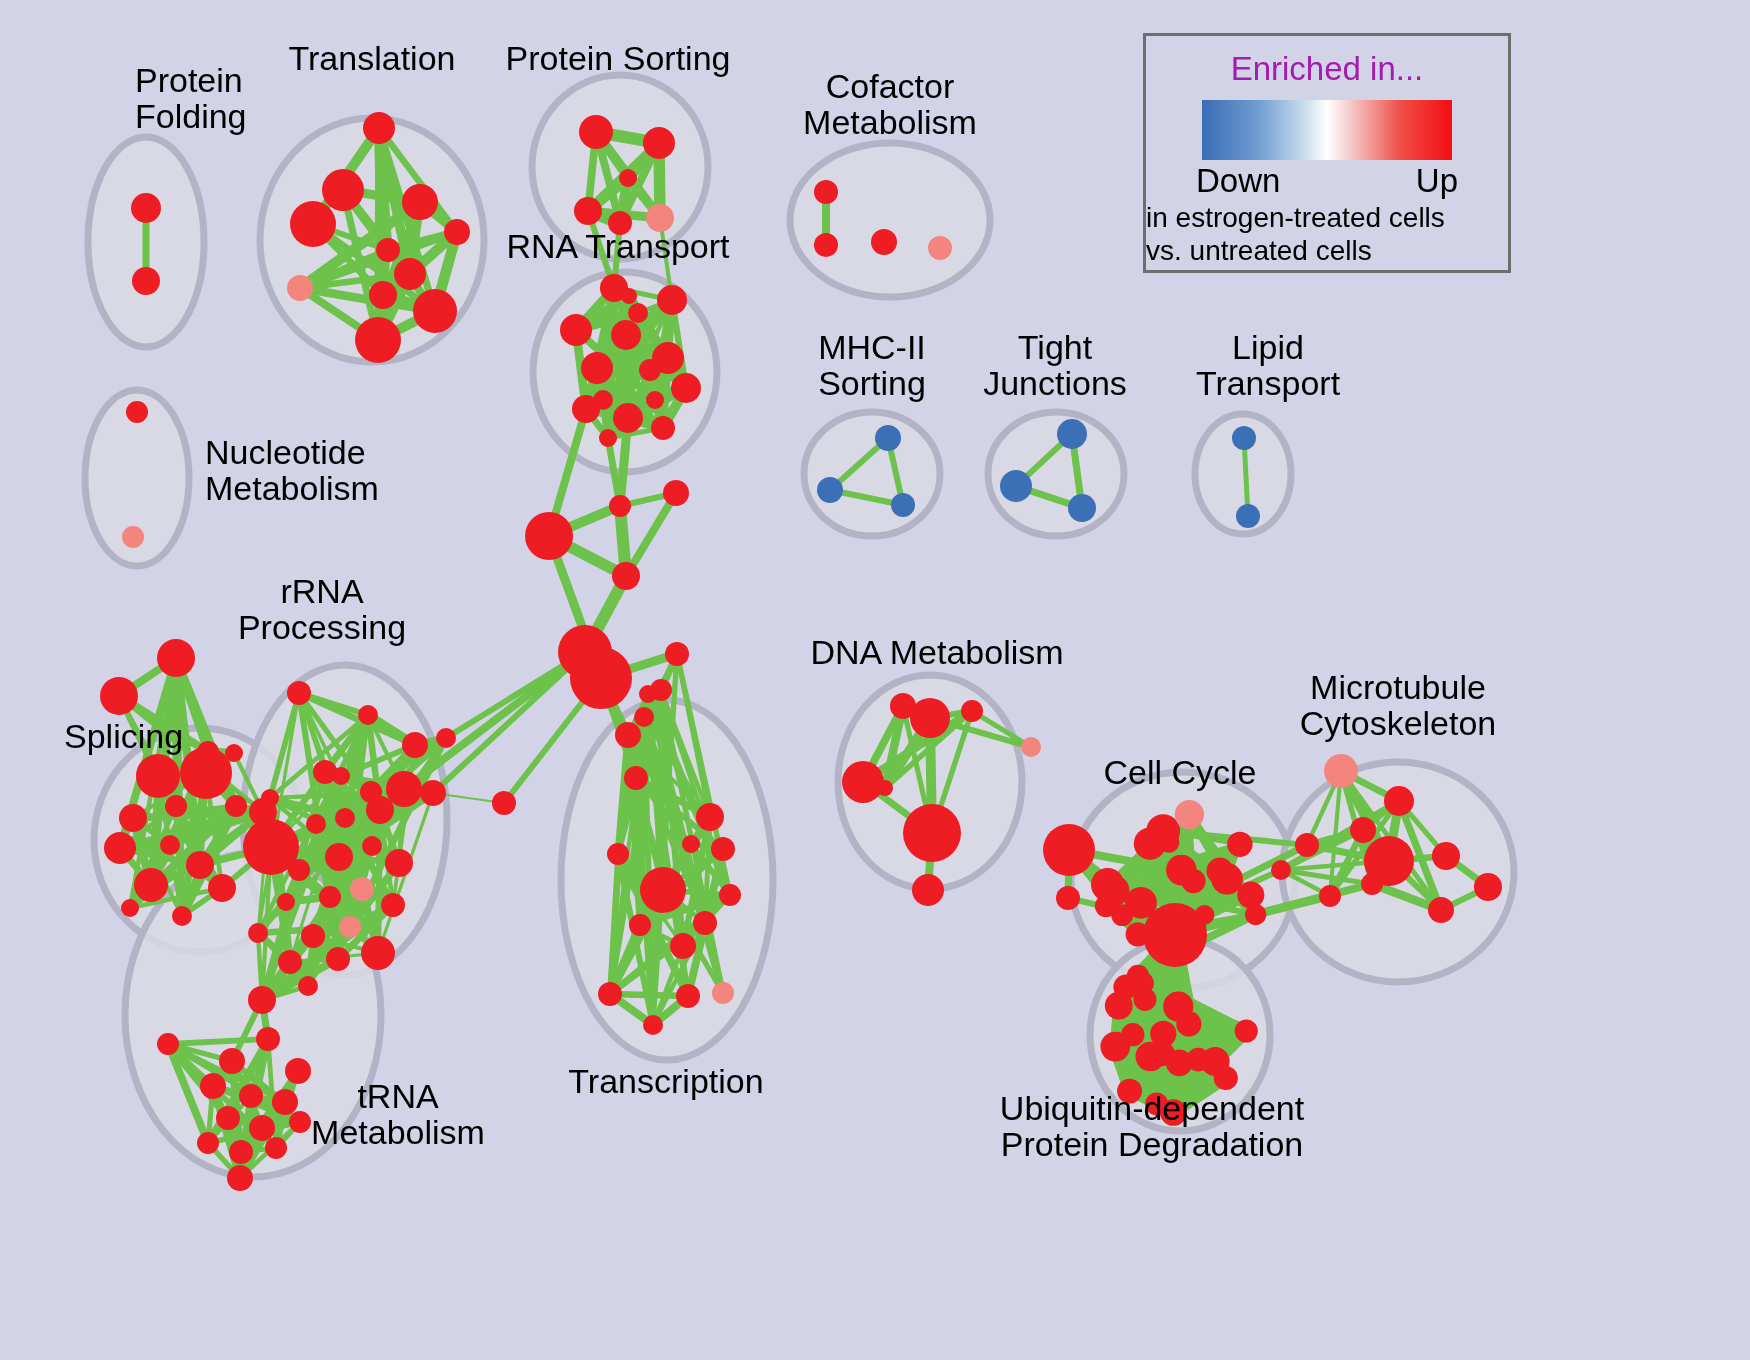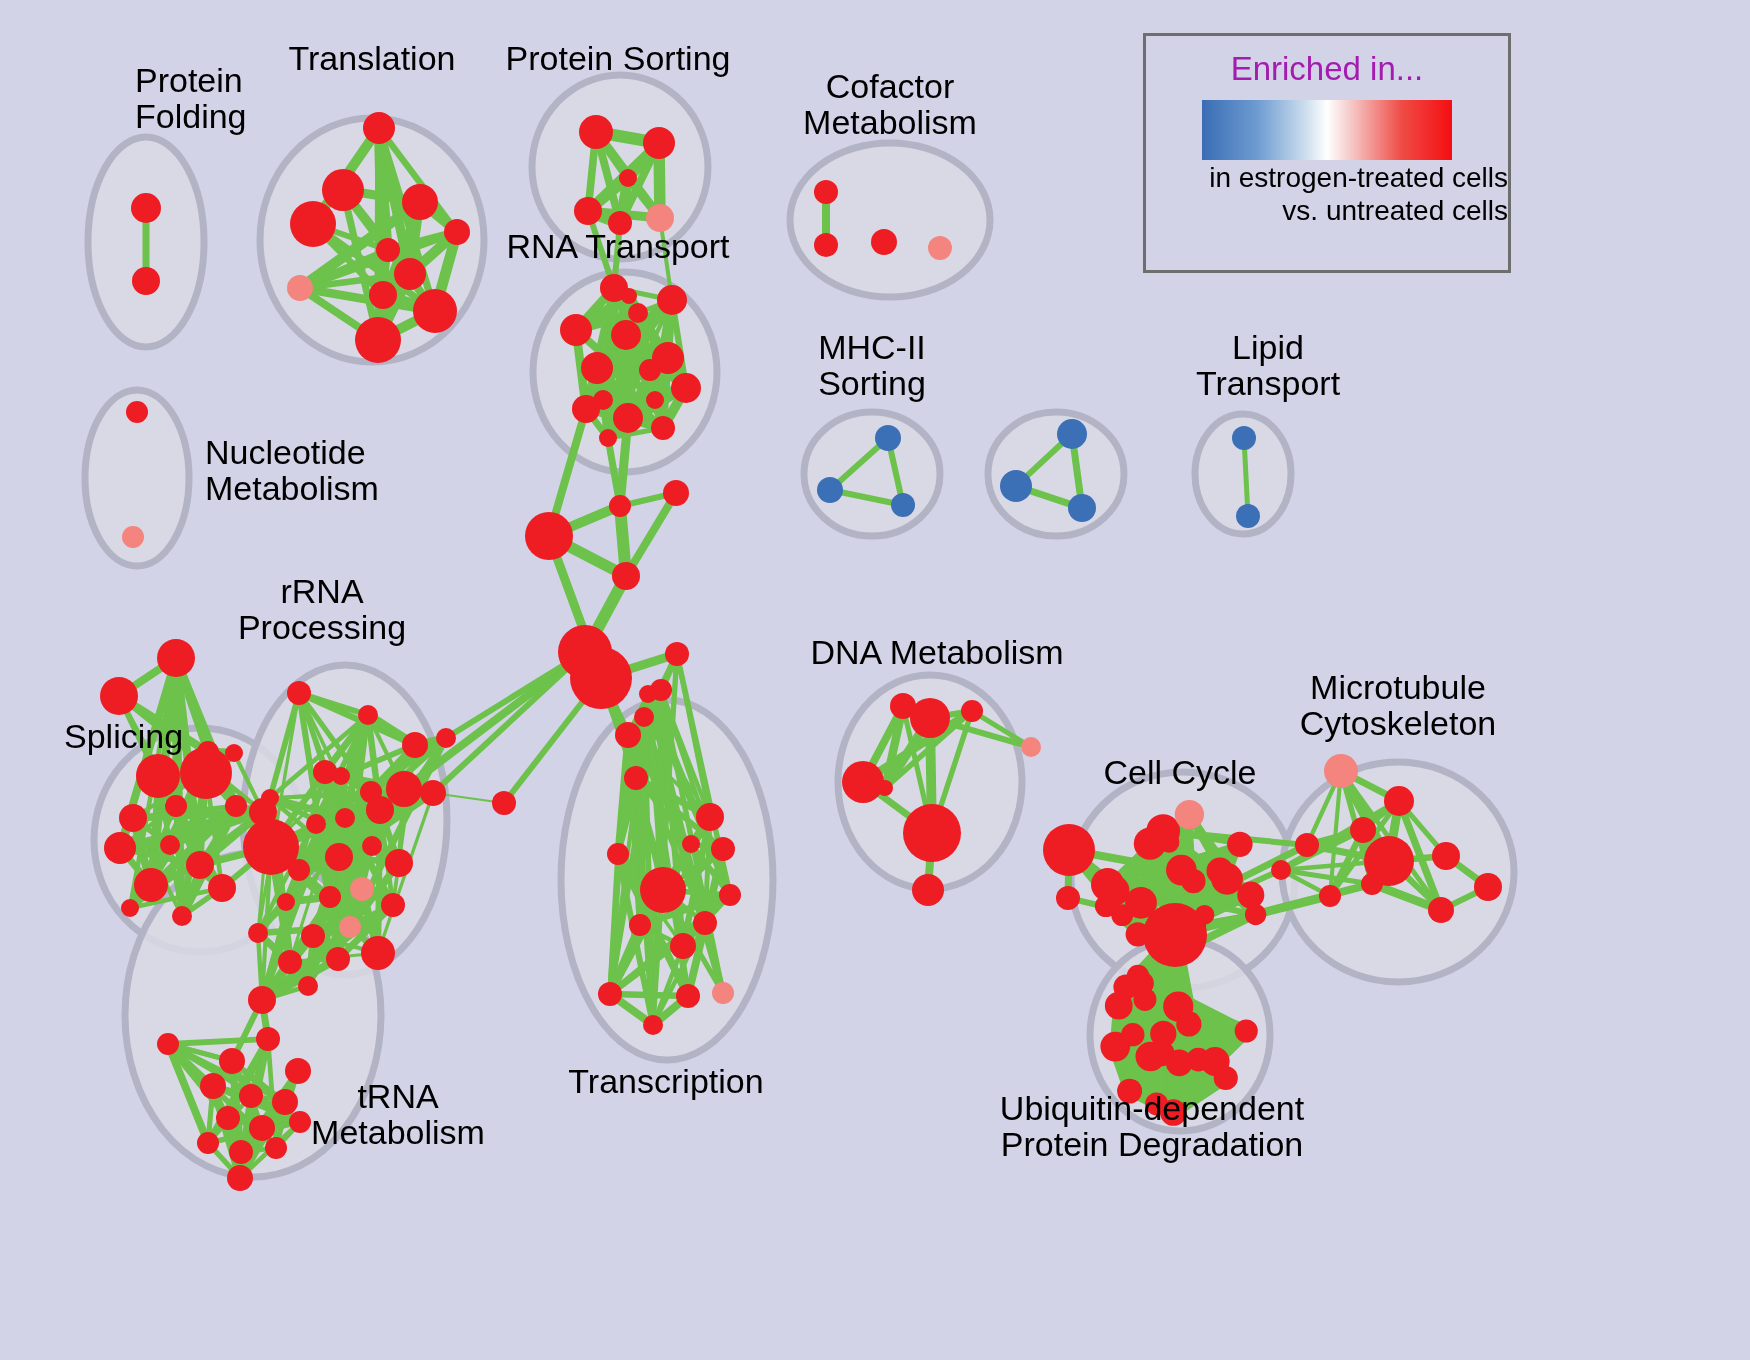--- a/index.html
+++ b/index.html
@@ -9,21 +9,21 @@
   .clabel{position:absolute;color:#000;font-size:34px;line-height:1.06;
           font-family:"Liberation Sans","DejaVu Sans",sans-serif;white-space:pre;}
   .ctr{text-align:center;transform:translateX(-50%);}
   #legend{position:absolute;left:1143px;top:33px;width:368px;height:240px;
           background:#d3d3e7;border:3px solid #6e6e6e;box-sizing:border-box;}
   #legend .ltitle{margin-top:14px;text-align:center;font-size:33px;color:#a21caf;}
   #gradbar{margin:12px auto 0;width:250px;height:60px;
            background:linear-gradient(to right,#3a6db4 0%,#6d9bd1 22%,#cfe0ef 42%,#ffffff 50%,#f6d2d2 58%,#ef4b45 80%,#f40e12 100%);}
   #legend .row{display:flex;justify-content:space-between;width:262px;margin:2px auto 0;}
   #legend .row span{font-size:33px;color:#000;}
-  #legend .sub{text-align:right;font-size:28px;color:#000;line-height:1.12;margin-top:2px;}
+  #legend .sub{text-align:left;font-size:28px;color:#000;line-height:1.12;margin-top:2px;}
 </style>
 </head>
 <body>
 
 <div id="stage">
 
   <svg id="net" viewBox="0 0 1750 1360">
       <g>
         <ellipse cx="146" cy="242" rx="58" ry="105" fill="#d9d9e4" stroke="#b3b3c6" stroke-width="7" fill-opacity="0.85"></ellipse>
         <ellipse cx="372" cy="240" rx="112" ry="122" fill="#d9d9e4" stroke="#b3b3c6" stroke-width="7" fill-opacity="0.85"></ellipse>
@@ -1138,35 +1138,41 @@
         <circle cx="1246.2441462904544" cy="1030.982836466734" r="11.551101393066347" fill="#ee1c23"></circle>
         <circle cx="1142.0738634878467" cy="983.2439548741476" r="11.777375331381336" fill="#ee1c23"></circle>
         <circle cx="1129.5291570024112" cy="1091.110760088254" r="12.436655989382416" fill="#ee1c23"></circle>
         <circle cx="1175" cy="935" r="32" fill="#ee1c23"></circle>
       </g>
     </svg>
 
   <div id="legend">
     <div class="ltitle">Enriched in...</div>
     <div id="gradbar"></div>
+    <div class="row">
+      <span>Down</span>
+      <span>Up</span>
+    </div>
     <div class="sub">in estrogen-treated cells</div>
     <div class="sub">vs. untreated cells</div>
   </div>
 
 <div class="clabel" style="left: 135px; top: 62px;">Protein
 Folding</div>
     <div class="clabel ctr" style="left: 372px; top: 40px;">Translation</div>
     <div class="clabel ctr" style="left: 618px; top: 40px;">Protein Sorting</div>
     <div class="clabel ctr" style="left: 890px; top: 68px;">Cofactor
 Metabolism</div>
     <div class="clabel ctr" style="left: 618px; top: 228px;">RNA Transport</div>
     <div class="clabel" style="left: 205px; top: 434px;">Nucleotide
 Metabolism</div>
     <div class="clabel ctr" style="left: 872px; top: 329px;">MHC-II
 Sorting</div>
+    <div class="clabel ctr" style="left: 1055px; top: 329px;">Tight
+Junctions</div>
     <div class="clabel ctr" style="left: 1268px; top: 329px; text-align: center;">Lipid
 Transport</div>
     <div class="clabel ctr" style="left: 322px; top: 573px;">rRNA
 Processing</div>
     <div class="clabel" style="left: 64px; top: 718px;">Splicing</div>
     <div class="clabel ctr" style="left: 937px; top: 634px;">DNA Metabolism</div>
     <div class="clabel ctr" style="left: 1398px; top: 669px;">Microtubule
 Cytoskeleton</div>
     <div class="clabel ctr" style="left: 1180px; top: 754px;">Cell Cycle</div>
     <div class="clabel ctr" style="left: 666px; top: 1063px;">Transcription</div>

